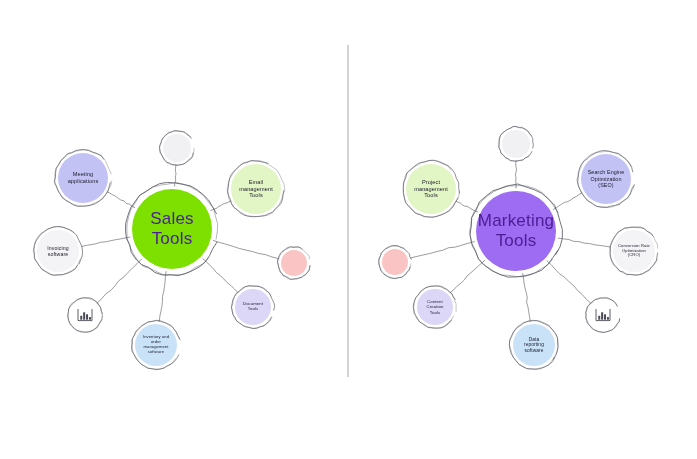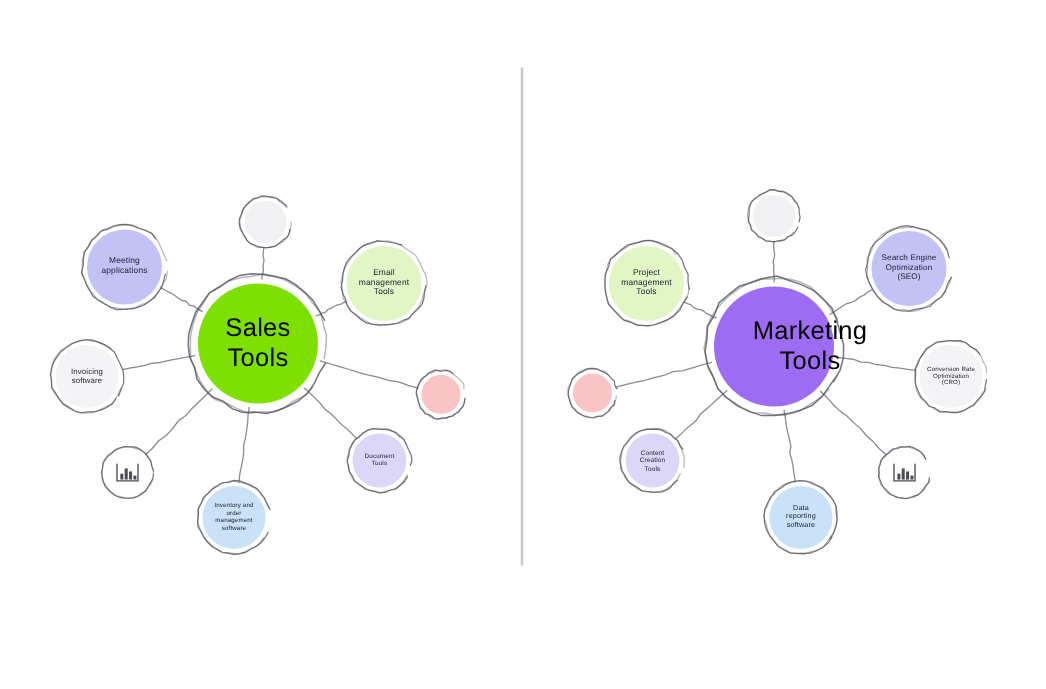--- a/index.html
+++ b/index.html
@@ -33,21 +33,21 @@
     justify-content: center;
     text-align: center;
     color: #1b1b2b;
     line-height: 1.18;
     pointer-events: none;
     letter-spacing: 0.1px;
     white-space: pre-line;
   }
   .center-label {
     font-size: 17px;
-    color: #000000;
+    color: #4c1d95;
     line-height: 1.2;
     letter-spacing: 0.2px;
   }
 </style>
 </head>
 <body>
 
 <div id="canvas">
   <svg class="mm-svg" id="mm-svg" viewBox="0 0 697 459">
       <line x1="348" y1="45" x2="348" y2="377" stroke="#c8c8cc" stroke-width="1.6"></line>
@@ -221,21 +221,21 @@
 management
 Tools</div>
       <div class="node-label" style="left: 37px; top: 230px; width: 42px; height: 42px; font-size: 5.2px;">Invoicing
 software</div>
       <div class="node-label" style="left: 235px; top: 289px; width: 36px; height: 36px; font-size: 4.2px;">Document
 Tools</div>
       <div class="node-label" style="left: 135px; top: 324px; width: 42px; height: 42px; font-size: 4.1px;">Inventory and
 order
 management
 software</div>
-      <div class="node-label center-label" style="left: 500px; top: 191px; width: 80px; height: 80px;">Marketing
+      <div class="node-label center-label" style="left: 476px; top: 191px; width: 80px; height: 80px;">Marketing
 Tools</div>
       <div class="node-label" style="left: 406px; top: 164px; width: 50px; height: 50px; font-size: 5.6px;">Project
 management
 Tools</div>
       <div class="node-label" style="left: 581px; top: 154px; width: 50px; height: 50px; font-size: 5.4px;">Search Engine
 Optimization
 (SEO)</div>
       <div class="node-label" style="left: 613px; top: 230px; width: 42px; height: 42px; font-size: 4.1px;">Conversion Rate
 Optimization
 (CRO)</div>

